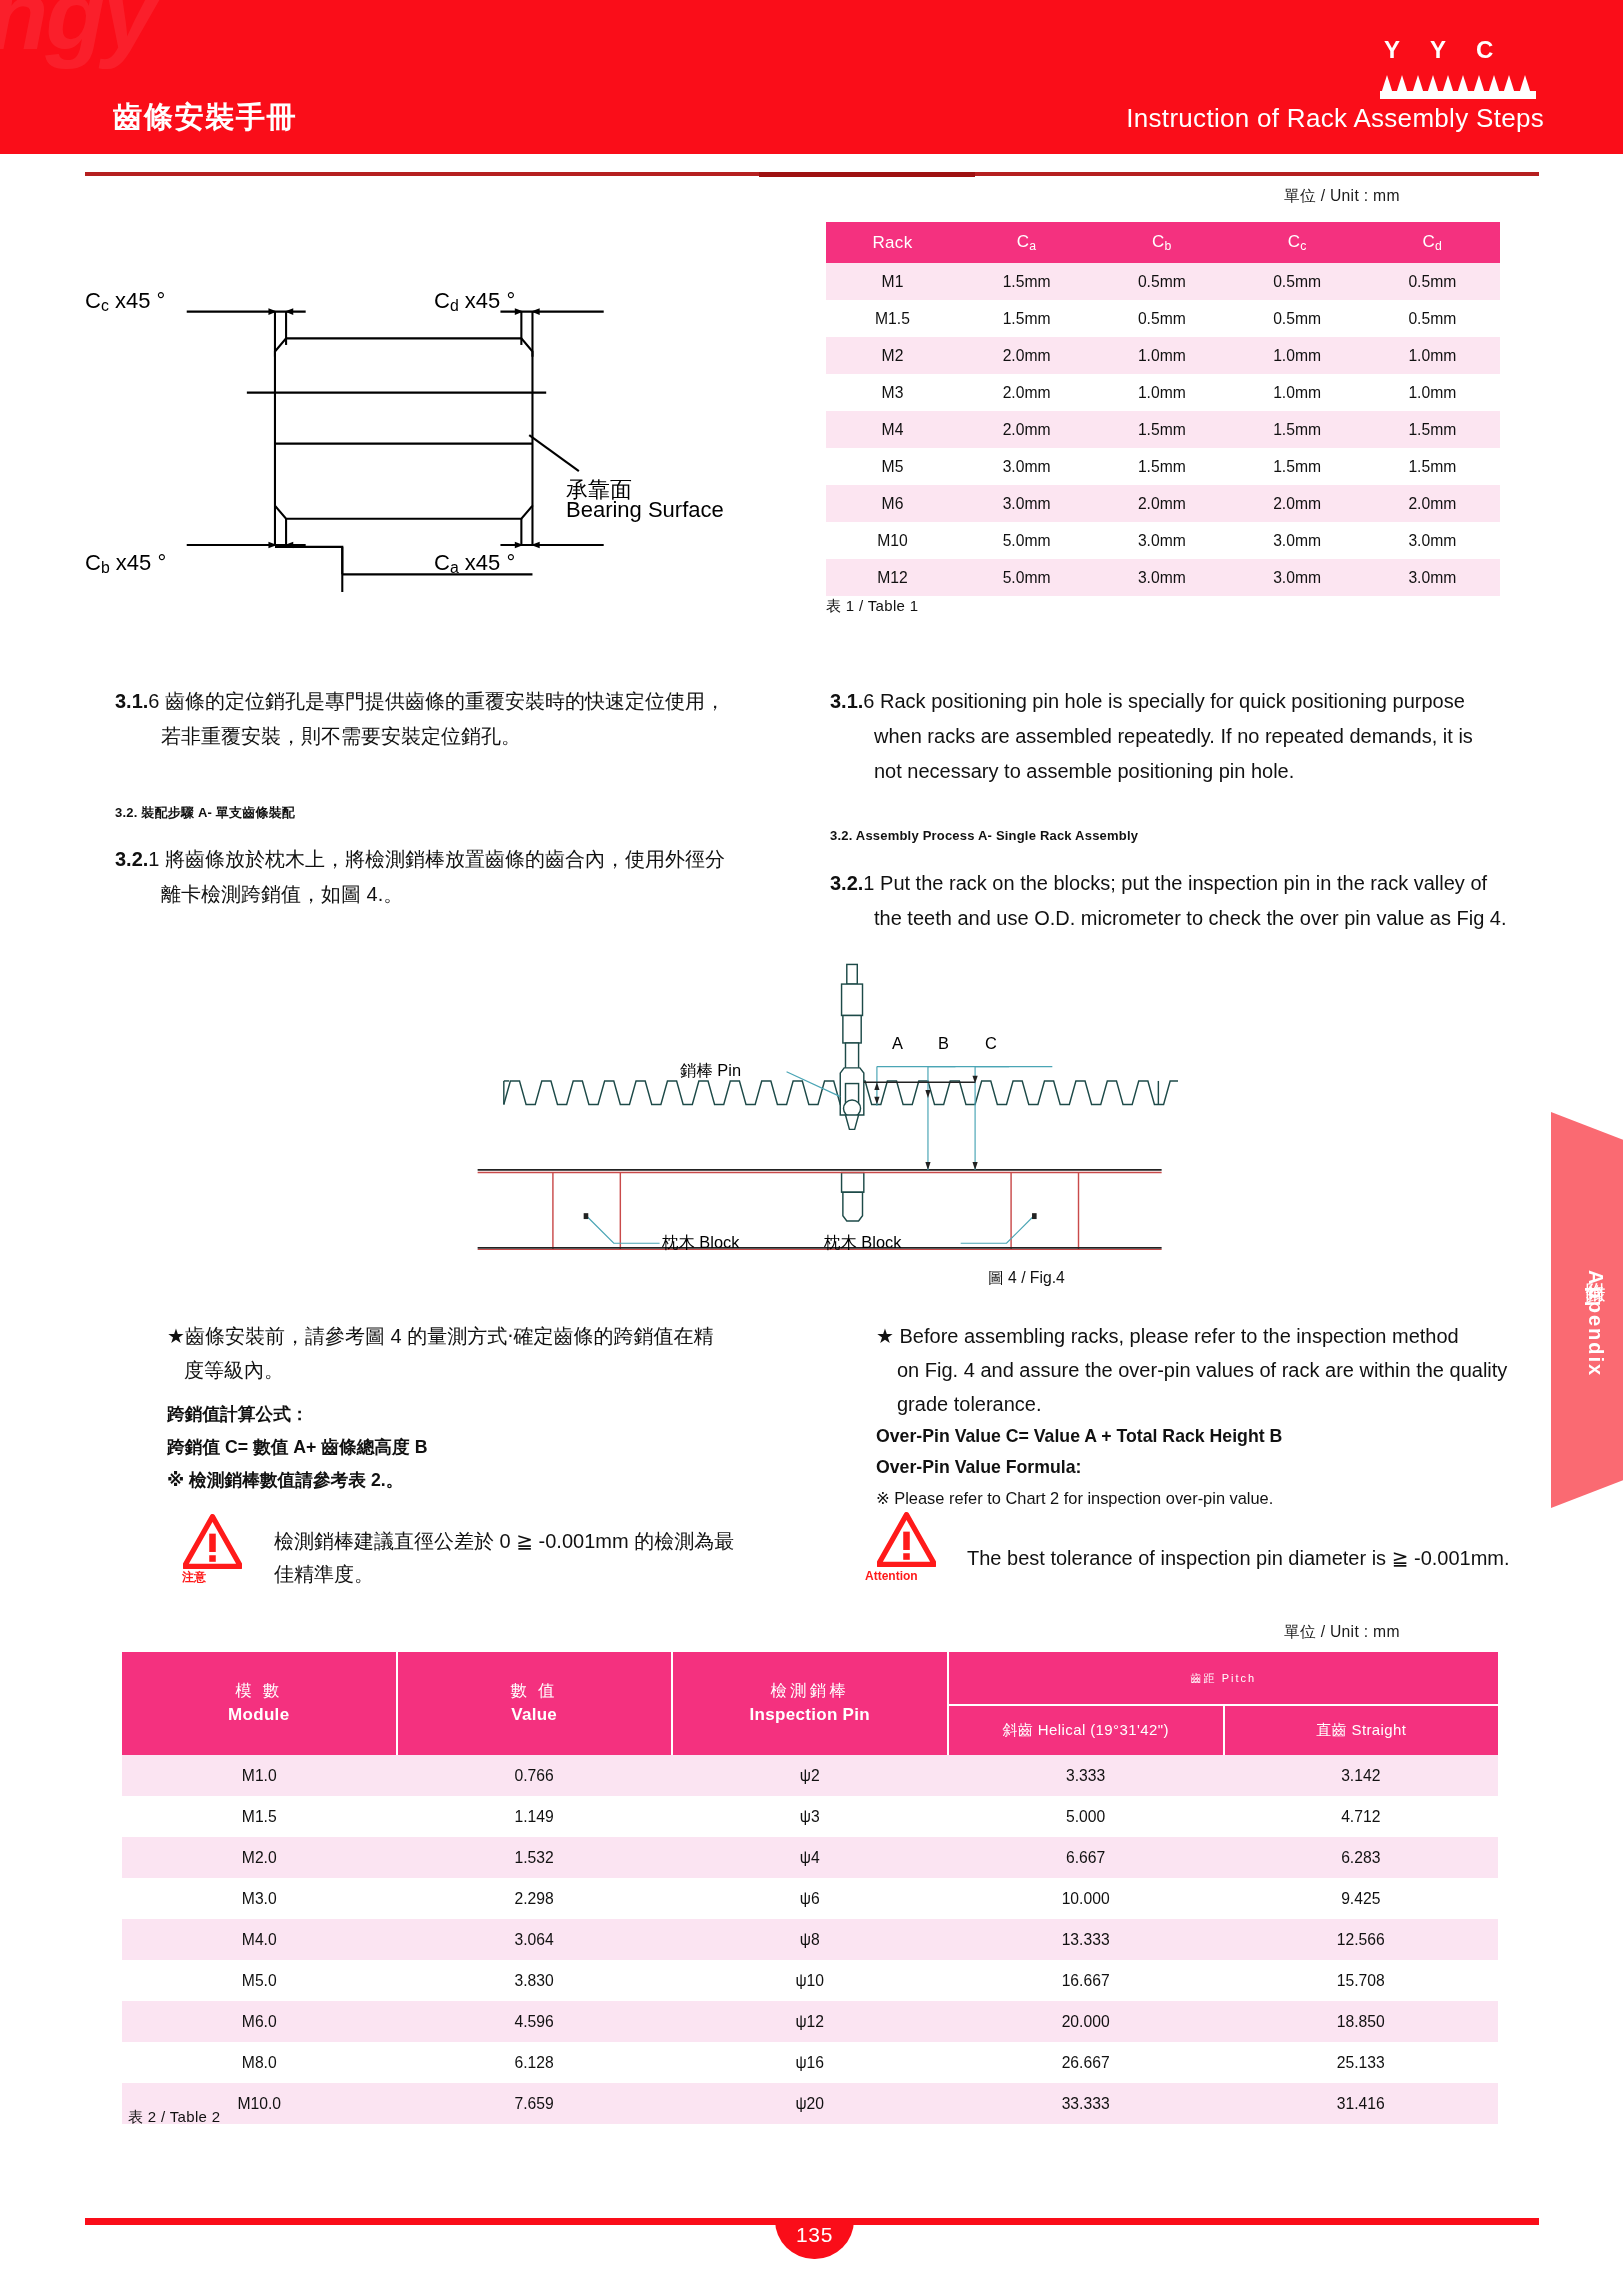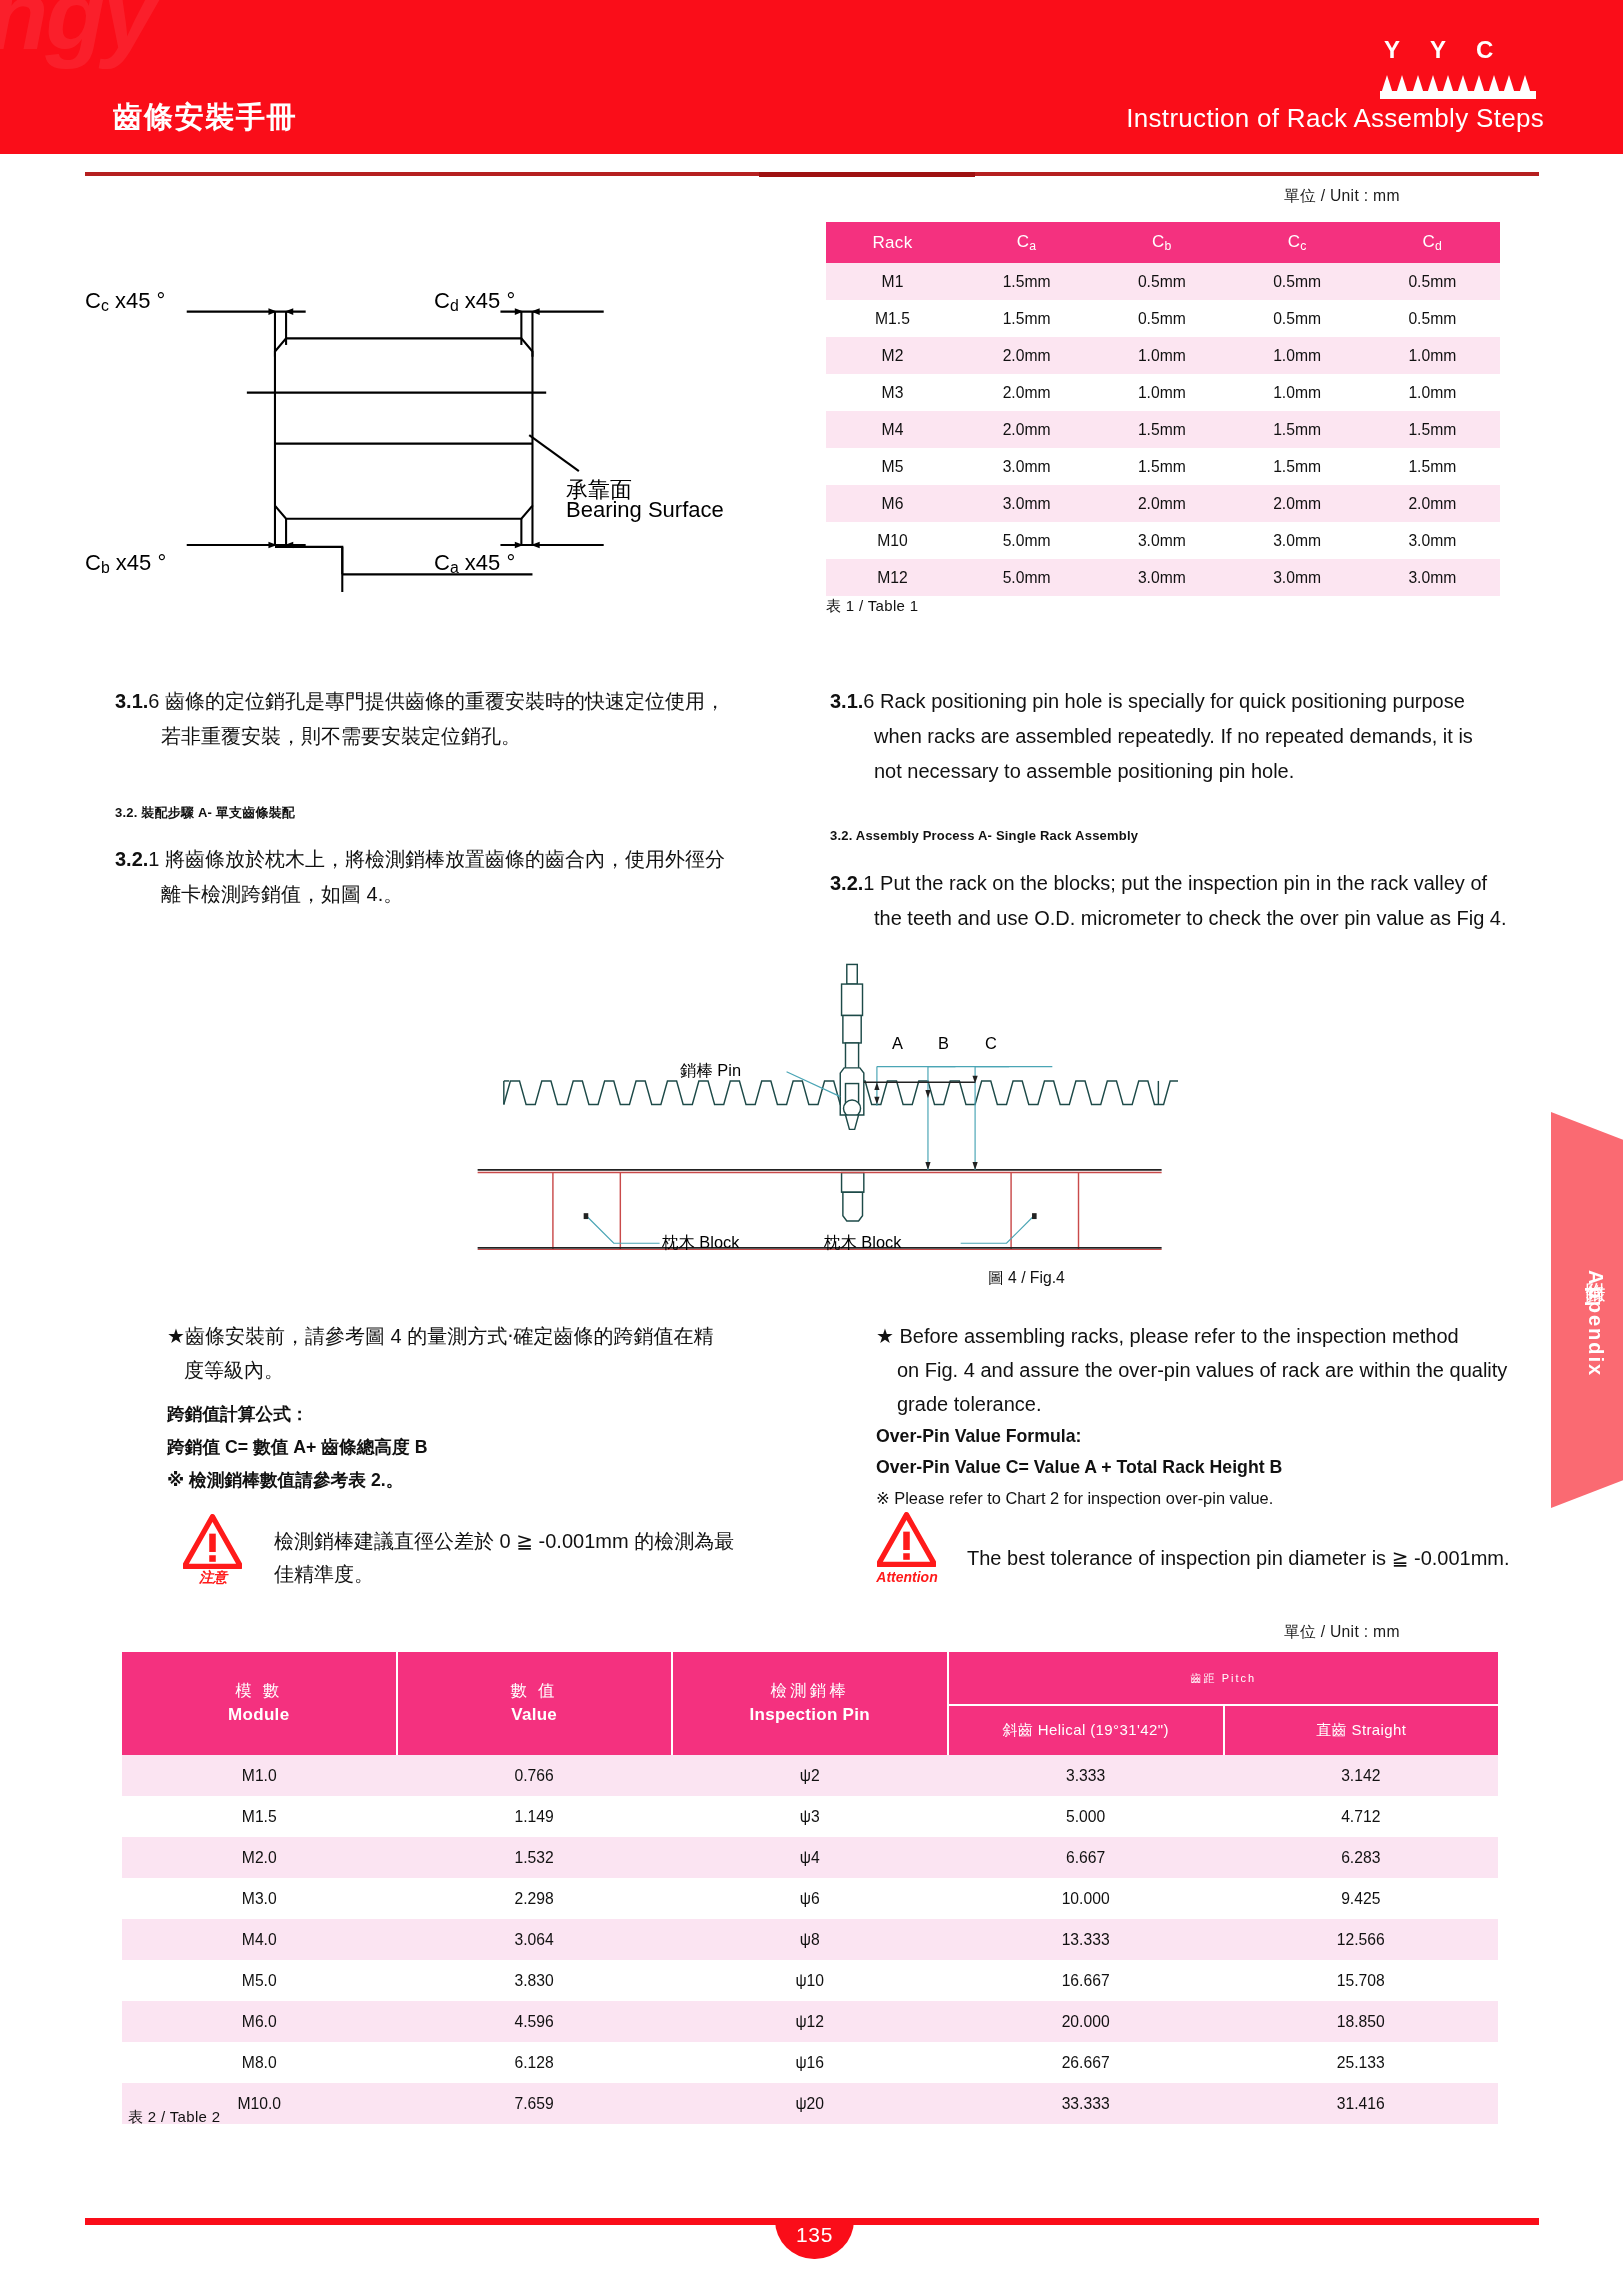--- a/index.html
+++ b/index.html
@@ -183,25 +183,23 @@
   .fig-caption {
     position: absolute;
     font-size: 15.7px;
     color: #111;
   }
 
   
   .warn-tri { position: absolute; width: 59px; height: 55px; }
   .warn-label {
     position: absolute;
-    font-size: 14px;
+    font-size: 12px;
     font-weight: 700;
     color: #ff1a1a;
-    text-align: center;
-    font-style: italic;
   }
 
   
   .t2 {
     position: absolute;
     left: 122px; top: 1652px;
     width: 1376px;
     border-collapse: collapse;
     font-size: 15.7px;
   }
@@ -602,22 +600,22 @@
     <span class="hang">檢測銷棒建議直徑公差於 0 ≧ -0.001mm 的檢測為最</span>
     <span class="hang">佳精準度。</span>
   </div>
 
   <div class="txt" style="left:876px; top:1319px; width:654px; line-height:34px;">
     <span class="hang">★ Before assembling racks, please refer to the inspection method</span>
     <span class="hang" style="padding-left:21px;">on Fig. 4 and assure the over-pin values of rack are within the quality</span>
     <span class="hang" style="padding-left:21px;">grade tolerance.</span>
   </div>
   <div class="txt" style="left:876px; top:1421px; width:654px; line-height:31px; font-size:17.7px;">
+    <span class="hang bold">Over-Pin Value C= Value A + Total Rack Height B</span>
     <span class="hang bold">Over-Pin Value Formula:</span>
-    <span class="hang bold">Over-Pin Value C= Value A + Total Rack Height B</span>
     <span class="hang" style="font-size:16.4px;">※ Please refer to Chart 2 for inspection over-pin value.</span>
   </div>
 
   <div class="warn-tri" style="left:877px; top:1512px;">
     <svg width="59" height="55" viewBox="0 0 90 84">
       <polygon points="45,4 88,80 2,80" fill="none" stroke="#ff1a1a" stroke-width="8" stroke-linejoin="round"></polygon>
       <rect x="40" y="30" width="10" height="28" fill="#ff1a1a"></rect>
       <rect x="40" y="63" width="10" height="10" fill="#ff1a1a"></rect>
     </svg>
   </div>

